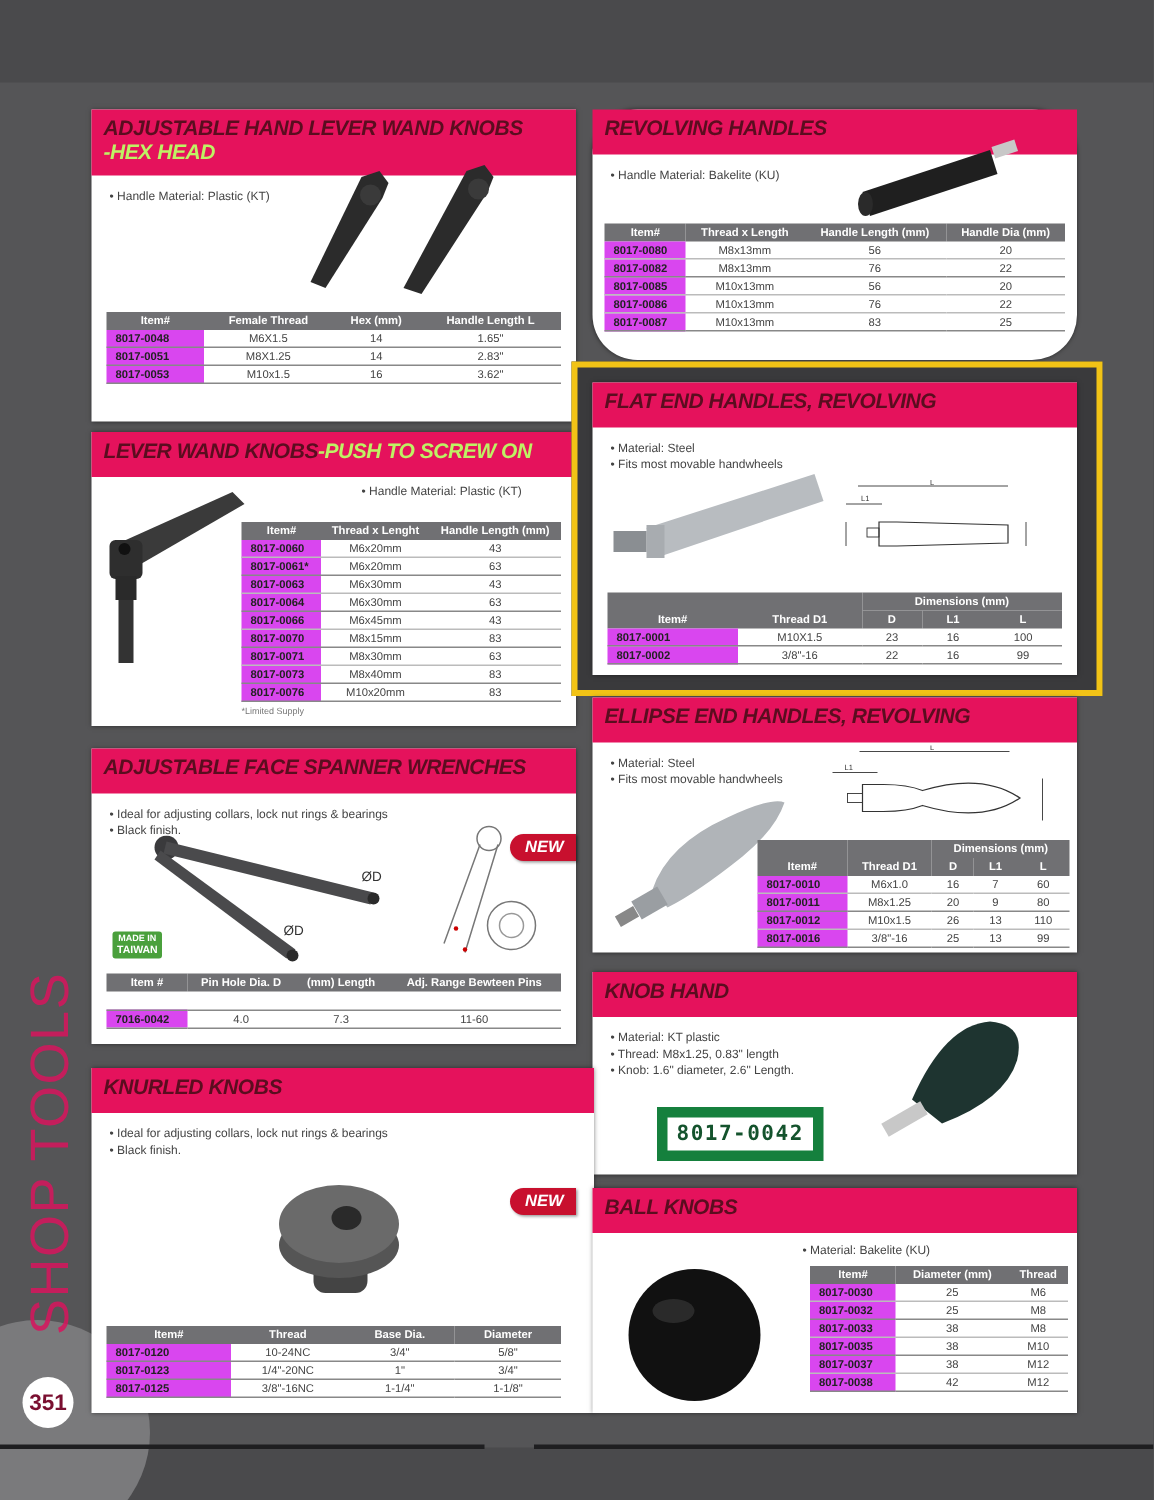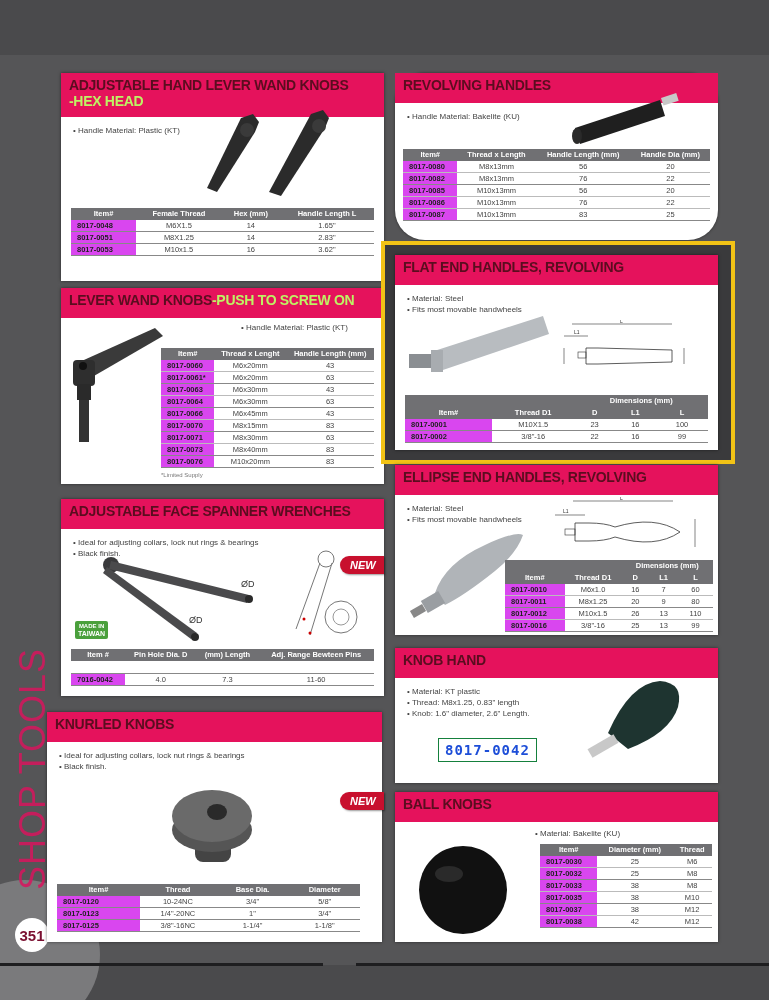--- a/index.html
+++ b/index.html
@@ -36,20 +36,21 @@
   .panel {
     position: absolute; background: #fff;
     box-shadow: 0 0 3px rgba(0,0,0,0.5);
   }
   .panel-head {
     background: #e5125c; height: 30px; padding: 4px 8px 0 8px;
     color: #5a0d1f; font-weight: bold; font-size: 14px;
     font-family: "Liberation Sans", sans-serif;
     letter-spacing: -0.3px; text-transform: uppercase;
     transform-origin: left;
+    font-style: italic;
   }
   .panel-head .sub { color: #bef264; }
   .panel-head.tall { height: 44px; line-height: 16px; }
   .bullets { list-style: none; font-size: 8px; color: #444; padding: 8px 12px 0 12px; line-height: 11px; }
   .bullets li::before { content: "• "; }
   table.spec { border-collapse: collapse; font-size: 7.5px; color: #444; position: absolute; }
   table.spec th {
     background: #707073; color: #fff; font-weight: bold; font-size: 7.5px; line-height: 8px;
     padding: 2px 3px; text-align: center; vertical-align: bottom;
   }
@@ -65,22 +66,22 @@
   }
   .highlight {
     position: absolute; left: 381px; top: 241px; width: 354px; height: 223px;
     border: 4px solid #f2c316; background: #3a3a3c;
   }
   .made-taiwan {
     position: absolute; font-size: 7px; font-weight: bold; color: #fff; background: #4aa03c;
     padding: 1px 3px; line-height: 8px; text-align: center; border-radius: 2px;
   }
   .item-box {
-    position: absolute; border: 1px solid #15803d; font-size: 14px; letter-spacing: 1px;
-    color: #1d4ed8; padding: 3px 6px; font-family: "DejaVu Sans Mono", monospace; font-weight: bold;
+    position: absolute; border: 7px solid #15803d; font-size: 14px; letter-spacing: 1px;
+    color: #14532d; padding: 3px 6px; font-family: "DejaVu Sans Mono", monospace; font-weight: bold;
   }
   .img { position: absolute; }
 </style>
 </head>
 <body>
 
 <div class="page-bg"></div>
 <div class="gear"></div>
 <div class="side-title">SHOP TOOLS</div>
 <div class="page-num">351</div>
@@ -426,21 +427,21 @@
     <li>Thread: M8x1.25, 0.83" length</li>
     <li>Knob: 1.6" diameter, 2.6" Length.</li>
   </ul>
   <div class="item-box" style="left:43px;top:90px;">8017-0042</div>
   <svg class="img" style="left:175px;top:25px" width="115" height="100" viewBox="0 0 115 100">
     <path d="M38 60 Q60 10 90 8 Q114 10 108 34 Q100 60 58 76 Z" fill="#1e3430"></path>
     <rect x="18" y="68" width="30" height="10" fill="#c8c8c8" transform="rotate(-30 33 73)"></rect>
   </svg>
 </div>
 
-<div class="panel" style="left:47px;top:712px;width:335px;height:230px;">
+<div class="panel" style="left:61px;top:712px;width:335px;height:230px;">
   <div class="panel-head">KNURLED KNOBS</div>
   <ul class="bullets">
     <li>Ideal for adjusting collars, lock nut rings &amp; bearings</li>
     <li>Black finish.</li>
   </ul>
   <svg class="img" style="left:120px;top:70px" width="90" height="90" viewBox="0 0 90 90">
     <rect x="28" y="58" width="36" height="22" rx="8" fill="#444"></rect>
     <ellipse cx="45" cy="48" rx="40" ry="22" fill="#555"></ellipse>
     <ellipse cx="45" cy="34" rx="40" ry="26" fill="#6a6a6a"></ellipse>
     <ellipse cx="50" cy="30" rx="10" ry="8" fill="#2a2a2a"></ellipse>

